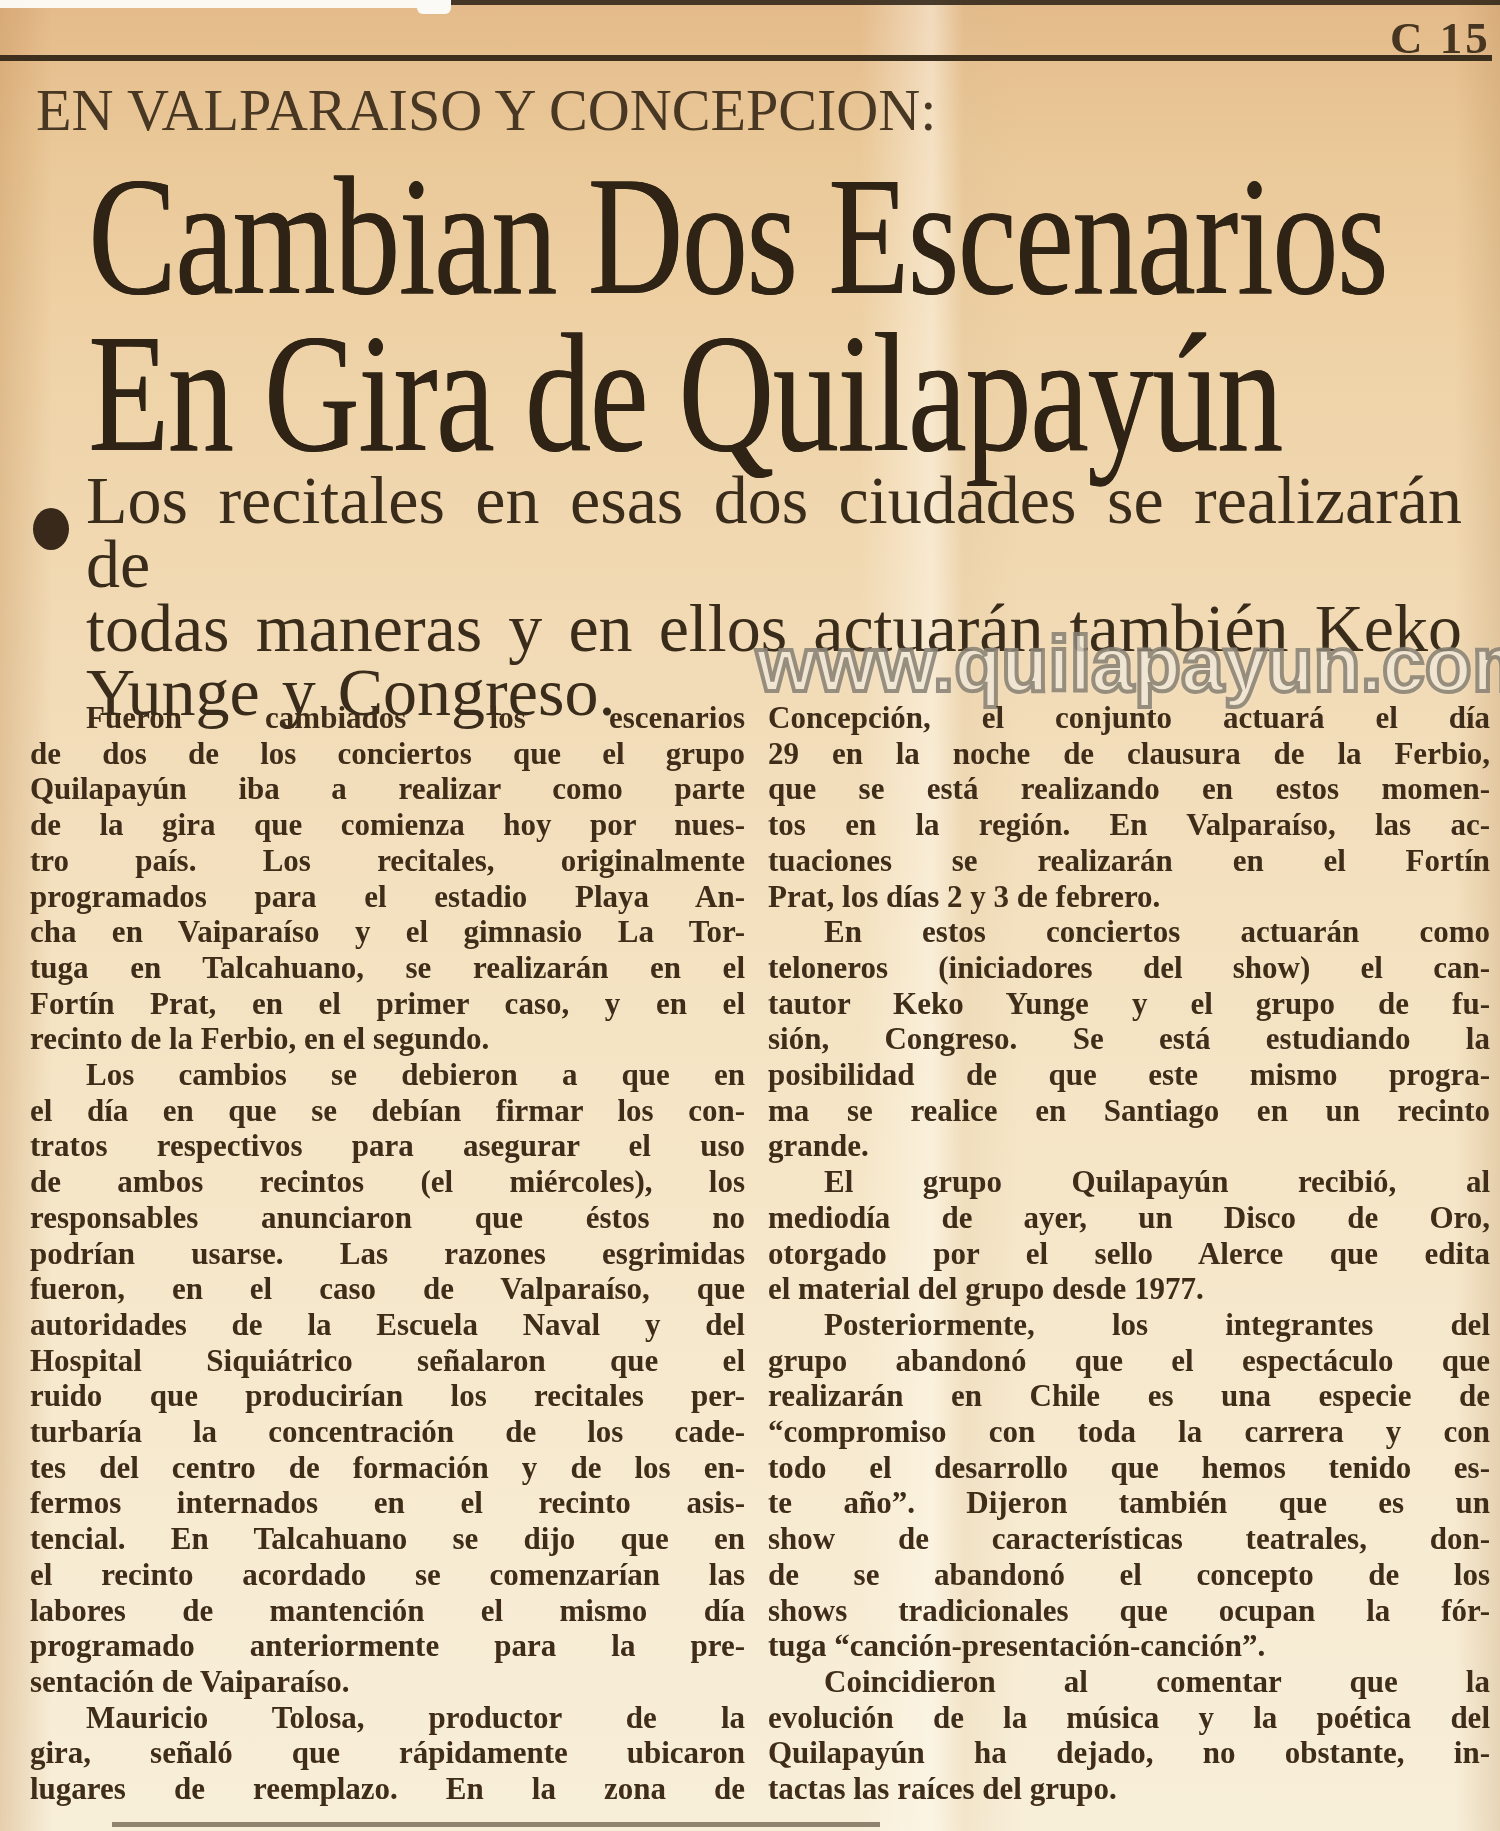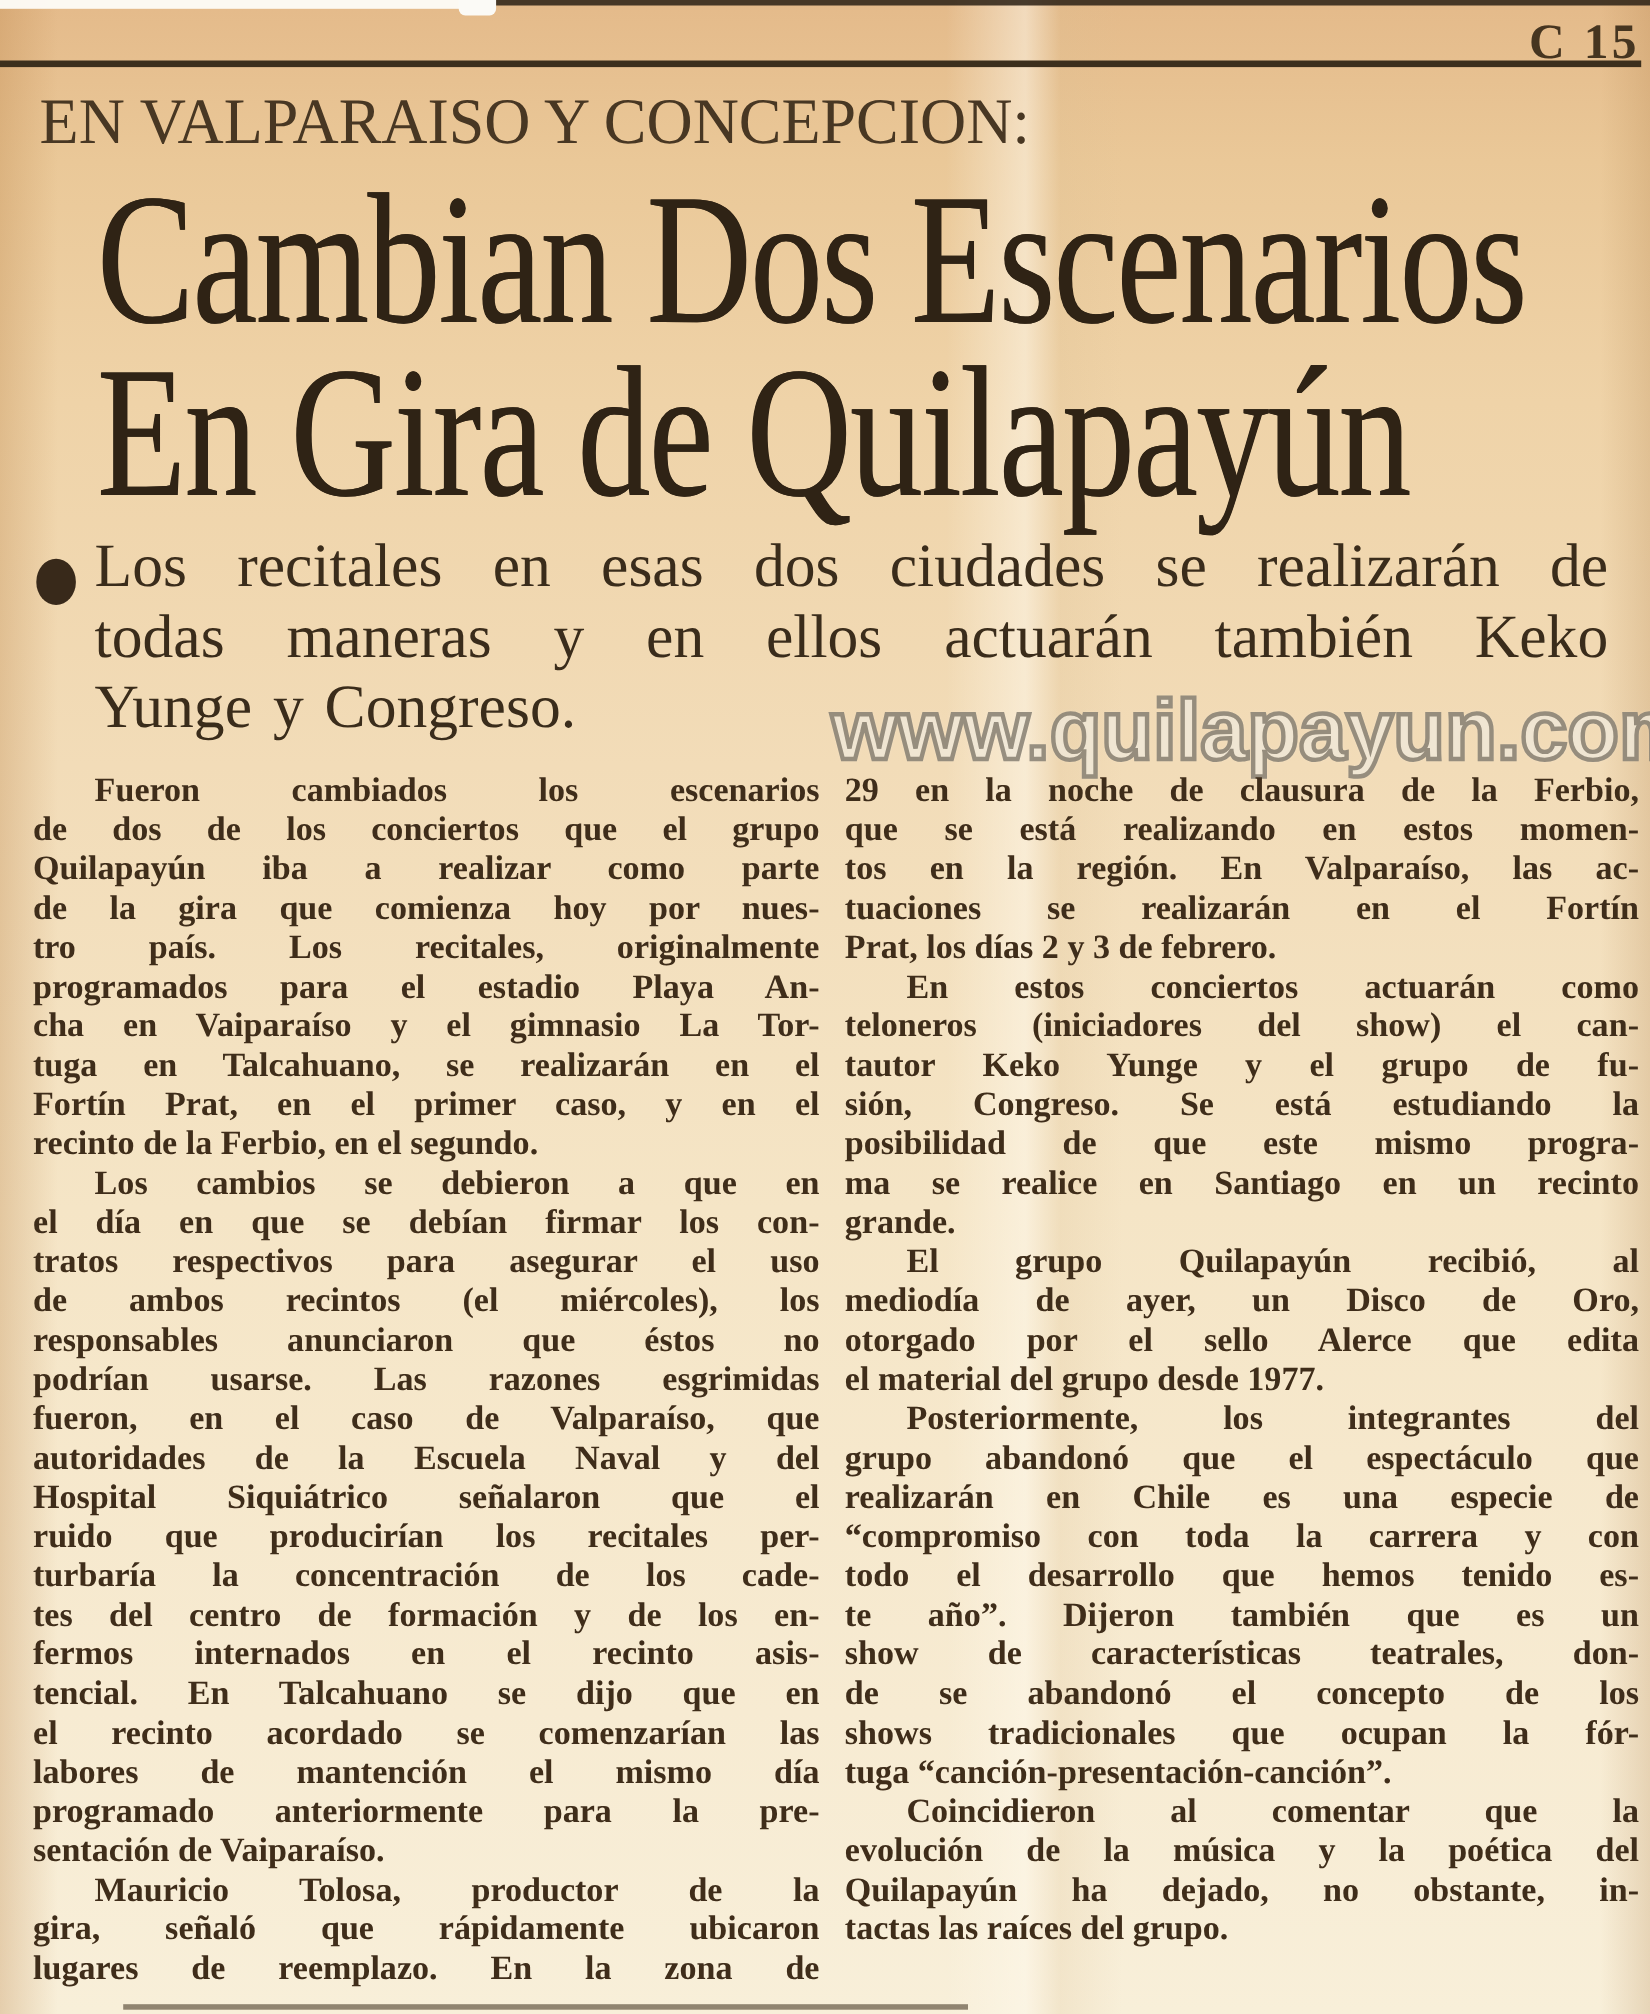--- a/index.html
+++ b/index.html
@@ -61,22 +61,22 @@
     position:absolute;left:88px;top:158px;
     line-height:157px;font-size:170px;
     color:var(--headline-ink);
     white-space:nowrap;
     letter-spacing:-2px;
   }
   .headline .h-line{display:block;}
   .headline .h-line > span{display:inline-block;transform:scaleX(0.78);transform-origin:0 50%;text-shadow:0.6px 0 0 currentColor;}
 
   .subhead{
-    position:absolute;left:86px;top:483px;width:1376px;
-    font-size:56px;line-height:64px;
+    position:absolute;left:86px;top:468px;width:1376px;
+    font-size:68px;line-height:64px;
     color:#3a2c1b;word-spacing:5px;
   }
   .subhead .line{text-align:justify;text-align-last:justify;}
   .subhead .line.end{text-align-last:left;}
   .bullet{
     position:absolute;left:33px;top:508px;width:36px;height:42px;
     background:#38291a;border-radius:50%;
   }
 
   .watermark{
@@ -158,20 +158,21 @@
       <div class="line">el recinto acordado se comenzarían las</div>
       <div class="line">labores de mantención el mismo día</div>
       <div class="line">programado anteriormente para la pre-</div>
       <div class="line end">sentación de Vaiparaíso.</div>
       <div class="line indent">Mauricio Tolosa, productor de la</div>
       <div class="line">gira, señaló que rápidamente ubicaron</div>
       <div class="line">lugares de reemplazo. En la zona de</div>
     </div>
 
   <div class="column right">
+      <div class="line">Concepción, el conjunto actuará el día</div>
       <div class="line">29 en la noche de clausura de la Ferbio,</div>
       <div class="line">que se está realizando en estos momen-</div>
       <div class="line">tos en la región. En Valparaíso, las ac-</div>
       <div class="line">tuaciones se realizarán en el Fortín</div>
       <div class="line end">Prat, los días 2 y 3 de febrero.</div>
       <div class="line indent">En estos conciertos actuarán como</div>
       <div class="line">teloneros (iniciadores del show) el can-</div>
       <div class="line">tautor Keko Yunge y el grupo de fu-</div>
       <div class="line">sión, Congreso. Se está estudiando la</div>
       <div class="line">posibilidad de que este mismo progra-</div>

